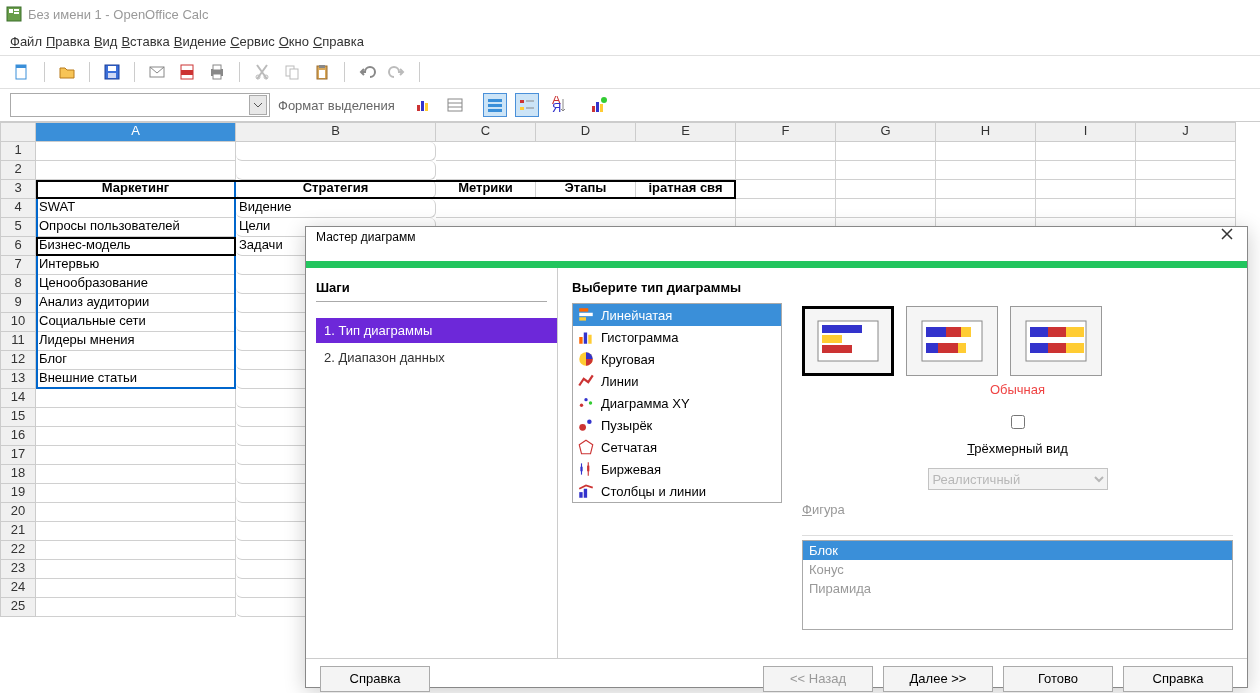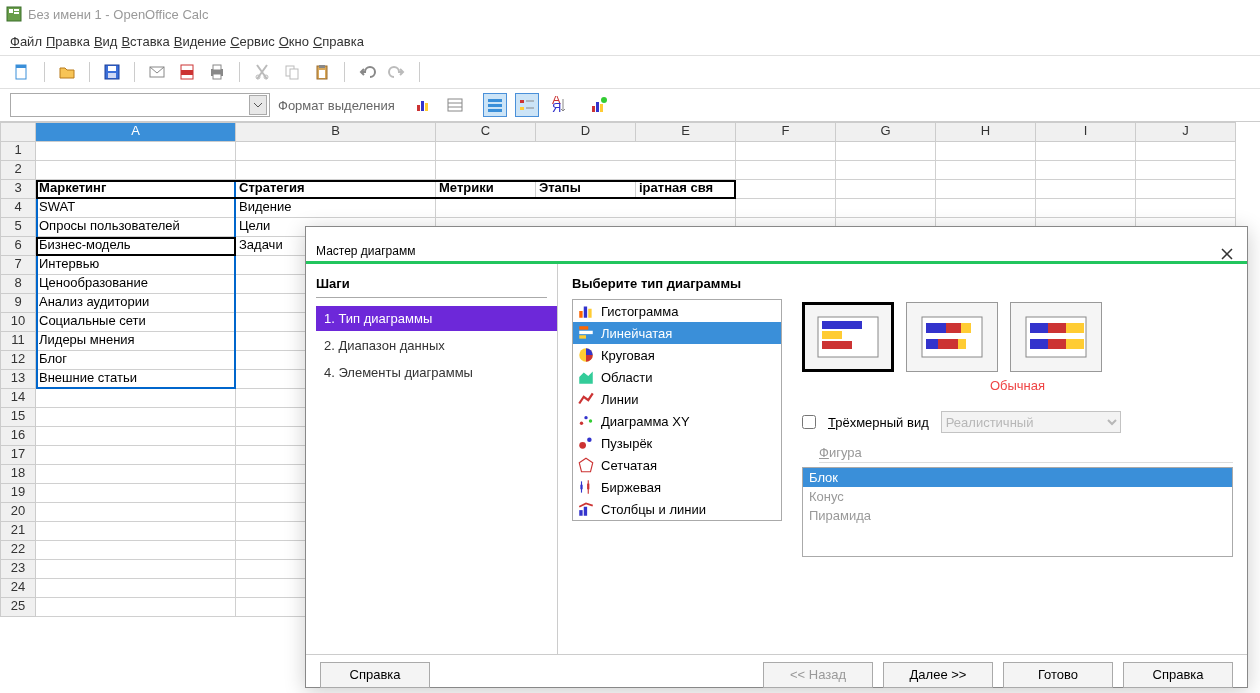--- a/index.html
+++ b/index.html
@@ -36,64 +36,64 @@
 .colhdr .ch.colB { width: 200px; }
 .colhdr .ch.colC { width: 100px; }
 .colhdr .ch.colD { width: 100px; }
 .colhdr .ch.colE { width: 100px; }
 
 .rows { }
 .row { display: flex; height: 19px; }
 .row .rh { width: 36px; border: 1px solid #ccc; border-top: none; background: #f0f0f0; text-align: center; color: #333; }
 .row .cell { border: 1px solid #d0d0d0; border-top: none; border-left: none; padding: 0 3px; overflow: hidden; white-space: nowrap; }
 .row .cA { width: 200px; }
-.row .cB { width: 200px; }
+.row .cB { width: 200px; border-radius: 6px; }
 .row .cC { width: 100px; }
 .row .cD { width: 100px; }
 .row .cE { width: 100px; }
 .row .cF, .row .cG, .row .cH, .row .cI, .row .cJ { width: 100px; }
 .row .cCDE { width: 300px; }
-.row .hdr { font-weight: bold; }
+.row .hdr { font-weight: bold; text-align: center; }
 
 .selrange { position: absolute; border: 2px solid #0066cc; pointer-events: none; }
 .thickborder { position: absolute; border: 2px solid #000; pointer-events: none; }
 
 
 .dialog { position: absolute; left: 305px; top: 226px; width: 943px; height: 462px; background: #fff; border: 1px solid #888; box-shadow: 0 4px 20px rgba(0,0,0,0.2); }
-.dlg-titlebar { height: 30px; display: flex; align-items: flex-start; justify-content: space-between; padding: 17px 10px; border-bottom: 3px solid #22c55e; }
+.dlg-titlebar { height: 30px; display: flex; align-items: flex-end; justify-content: space-between; padding: 17px 10px; border-bottom: 7px solid #22c55e; }
 .dlg-titlebar .dlg-title { font-size: 12px; }
 .dlg-close { width: 20px; height: 20px; display: flex; align-items: center; justify-content: center; cursor: pointer; }
 .dlg-body { display: flex; height: 390px; }
 .dlg-steps { width: 252px; padding: 12px 0 0 10px; border-right: 1px solid #ccc; }
-.dlg-steps .steps-title { font-weight: bold; padding-bottom: 6px; border-bottom: 1px solid #aaa; margin-bottom: 8px; margin-right: 10px; }
+.dlg-steps .steps-title { font-weight: bold; padding-bottom: 6px; border-bottom: 1px solid #aaa; margin-bottom: 16px; margin-right: 10px; }
 .step { padding: 5px 8px; margin-bottom: 2px; color: #333; }
 .step.active { background: #6d28d9; color: #fff; }
 
 .dlg-main { flex: 1; padding: 12px 14px; display: flex; gap: 20px; }
 .dlg-main .left { width: 210px; }
 .dlg-main .right { flex: 1; }
 .dlg-main .right-title-spacer { height: 26px; }
 .section-title { font-weight: bold; margin-bottom: 8px; }
 .chartlist { border: 1px solid #aaa; }
 .chartlist .cl-item { display: flex; align-items: center; gap: 6px; padding: 2px 4px; }
 .chartlist .cl-item.sel { background: #3a8fd9; color: #fff; }
 .cl-icon { width: 18px; height: 18px; display: flex; align-items: center; justify-content: center; }
 
 .subtype-row { display: flex; gap: 12px; }
 .subtype-card { width: 92px; height: 70px; border: 1px solid #999; background: #f5f5f5; display: flex; align-items: center; justify-content: center; }
 .subtype-card.sel { border: 3px solid #000; }
 .subtype-card svg { width: 68px; height: 48px; }
 .subtype-label { text-align: center; color: #ef4444; margin-top: 6px; }
 
-.chk-row { display: flex; align-items: center; gap: 12px; margin-top: 18px; }
+.chk-row { display: flex; align-items: center; gap: 12px; margin-top: 18px; flex-direction: column; }
 .chk-row input[type="checkbox"] { width: 14px; height: 14px; }
 .chk-row select { width: 180px; height: 22px; border: 1px solid #aaa; color: #999; }
 
 .shape-section { margin-top: 12px; }
-.shape-label { color: #999; margin-bottom: 4px; display: block; border-bottom: 1px solid #ddd; padding-bottom: 2px; margin-left: 17px; }
+.shape-label { color: #999; margin-bottom: 4px; display: block; border-bottom: 1px solid #ddd; padding-bottom: 18px; }
 .shape-list { border: 1px solid #aaa; height: 90px; }
 .shape-list .sh-item { padding: 2px 6px; color: #999; }
 .shape-list .sh-item.sel { background: #3a8fd9; color: #fff; }
 
 .dlg-buttons { height: 40px; border-top: 1px solid #ccc; display: flex; align-items: center; gap: 10px; padding: 0 14px; }
 .dlg-buttons .spacer { flex: 1; }
 .btn { min-width: 110px; height: 26px; border: 1px solid #aaa; background: #f4f4f4; display: flex; align-items: center; justify-content: center; cursor: pointer; }
 .btn.disabled { color: #999; }
 .underline-first::first-letter { text-decoration: underline; }
 </style>
@@ -566,64 +566,55 @@
           <path d="M2 2l10 10M12 2L2 12" stroke="#333" stroke-width="1.5"></path>
         </svg>
     </div>
   </div>
 
   <div class="dlg-body">
     <div class="dlg-steps">
       <div class="steps-title">Шаги</div>
       <div class="step active">1. Тип диаграммы</div>
       <div class="step">2. Диапазон данных</div>
-      <div class="step">4. Элементы диаграммы</div>
     </div>
 
     <div class="dlg-main">
       <div class="left">
         <div class="section-title">Выберите тип диаграммы</div>
         <div class="chartlist">
+          <div class="cl-item sel">
+              <span class="cl-icon">
+                <svg viewBox="0 0 16 16">
+                  <rect x="2" y="2" width="8" height="3" fill="#f60"></rect>
+                  <rect x="2" y="6" width="12" height="3" fill="#fff"></rect>
+                  <rect x="2" y="10" width="6" height="3" fill="#fc3"></rect>
+                </svg>
+              </span>
+              <span>Линейчатая</span>
+            </div>
           <div class="cl-item">
               <span class="cl-icon">
                 <svg viewBox="0 0 16 16">
                   <rect x="2" y="8" width="3" height="6" fill="#f60"></rect>
                   <rect x="6" y="4" width="3" height="10" fill="#33c"></rect>
                   <rect x="10" y="6" width="3" height="8" fill="#fc3"></rect>
                 </svg>
               </span>
               <span>Гистограмма</span>
             </div>
-          <div class="cl-item sel">
-              <span class="cl-icon">
-                <svg viewBox="0 0 16 16">
-                  <rect x="2" y="2" width="8" height="3" fill="#f60"></rect>
-                  <rect x="2" y="6" width="12" height="3" fill="#fff"></rect>
-                  <rect x="2" y="10" width="6" height="3" fill="#fc3"></rect>
-                </svg>
-              </span>
-              <span>Линейчатая</span>
-            </div>
           <div class="cl-item">
               <span class="cl-icon">
                 <svg viewBox="0 0 16 16">
                   <circle cx="8" cy="8" r="6" fill="#fc3"></circle>
                   <path d="M8 8L8 2A6 6 0 0114 8z" fill="#33c"></path>
                   <path d="M8 8L14 8A6 6 0 018 14z" fill="#c33"></path>
                 </svg>
               </span>
               <span>Круговая</span>
-            </div>
-          <div class="cl-item">
-              <span class="cl-icon">
-                <svg viewBox="0 0 16 16">
-                  <path d="M2 14L2 8 6 4 10 7 14 3 14 14z" fill="#3c9"></path>
-                </svg>
-              </span>
-              <span>Области</span>
             </div>
           <div class="cl-item">
               <span class="cl-icon">
                 <svg viewBox="0 0 16 16">
                   <path d="M2 12L6 6 10 9 14 3" fill="none" stroke="#c33" stroke-width="2"></path>
                 </svg>
               </span>
               <span>Линии</span>
             </div>
           <div class="cl-item">

